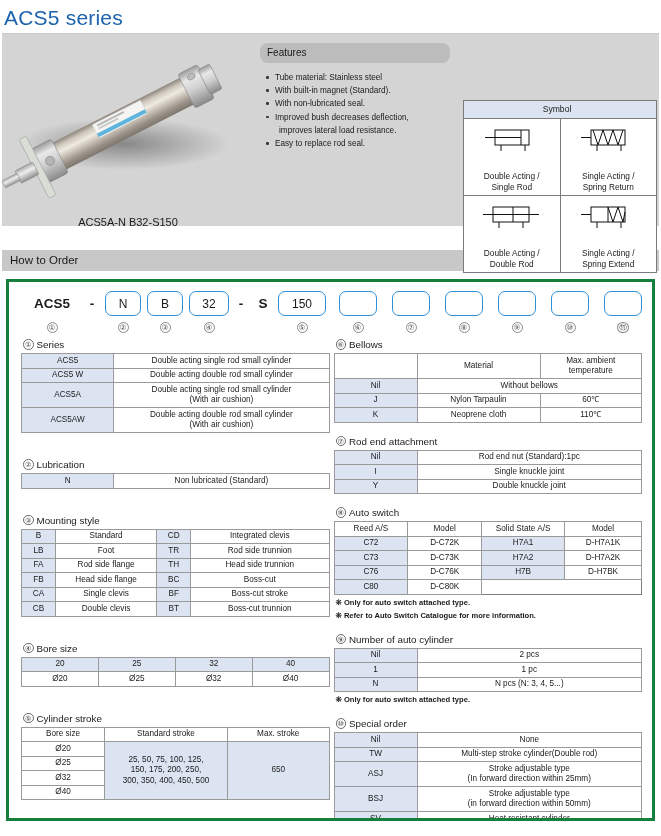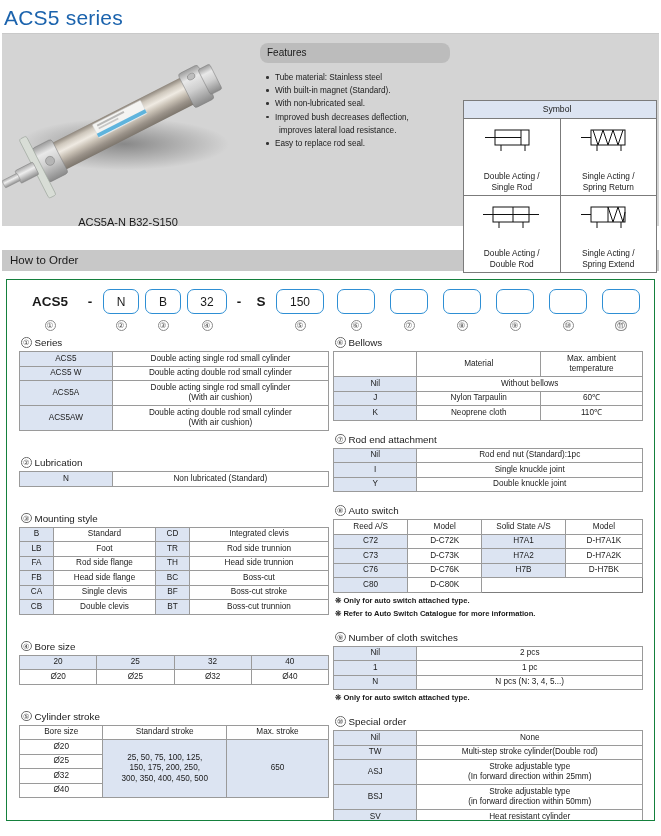--- a/index.html
+++ b/index.html
@@ -73,21 +73,21 @@
   .sym-art { height: 33px; display: flex; align-items: center; justify-content: center; }
 
   
   .section-bar {
     margin: 24px 2px 0 2px; height: 21px; background: #c8c8c8;
     font-size: 11.5px; line-height: 21px; padding-left: 8px; color: #1a1a1a;
   }
 
   
   .order-panel {
-    margin: 8px 6px 0 6px; border: 1px solid #15803d;
+    margin: 8px 6px 0 6px; border: 3px solid #15803d;
     background: #fff; padding: 9px 0 6px 0; height: 542px; overflow: hidden;
   }
 
   
   .code-row { position: relative; height: 48px; }
   .code-seg { position: absolute; top: 0; text-align: center; }
   .code-seg .chip {
     border: 1.6px solid #2e8fd4; border-radius: 7px;
     height: 25px; display: flex; align-items: center; justify-content: center;
     font-size: 12px; color: #1a1a1a; background: #fff;
@@ -576,21 +576,21 @@
           <td style="border:none;background:#fff"></td>
         </tr>
       </tbody>
         </table>
       <div class="note"><span class="ast">❊</span><span>Only for auto switch attached type.</span></div>
       <div class="note"><span class="ast">❊</span><span>Refer to Auto Switch Catalogue for more information.</span></div>
 
       <div class="gap"></div>
 
       <div class="grp-title">
-        <span class="cnum">⑨</span><span>Number of cloth switches</span>
+        <span class="cnum">⑨</span><span>Number of auto cylinder</span>
       </div>
       <table class="spec">
         <tbody>
             <tr>
           <td class="key" style="width:27%">Nil</td>
           <td>2 pcs</td>
         </tr>
         <tr>
           <td class="key">1</td>
           <td>1 pc</td>

